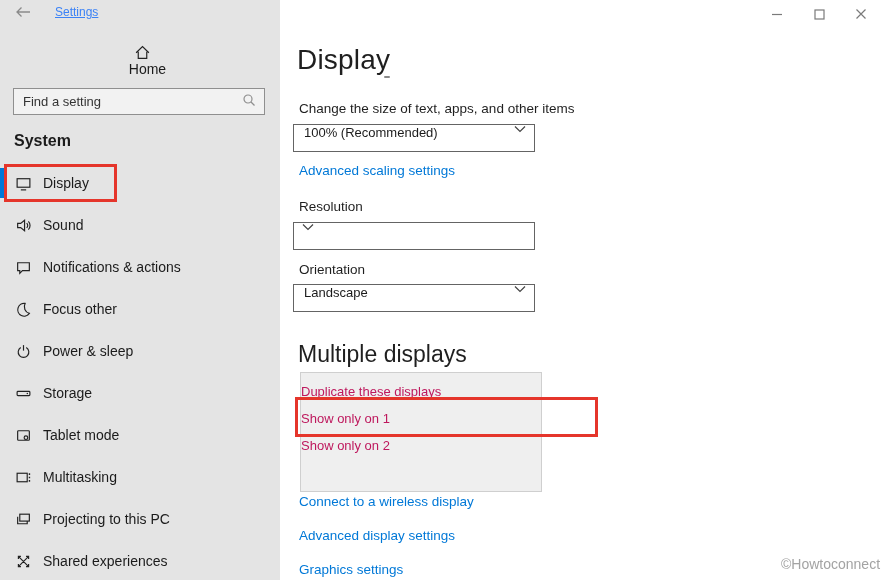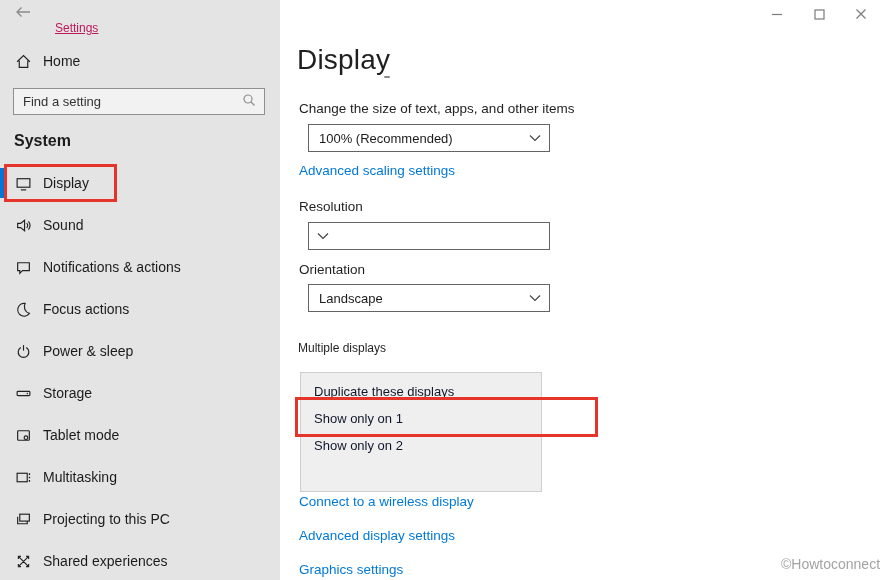--- a/index.html
+++ b/index.html
@@ -1,51 +1,51 @@
 <!DOCTYPE html>
 <html style="--accent: #0078d7; --highlight: #a9d9f5; --annotation: #e5352b;"><head>
 <meta charset="utf-8">
 <style>
   * { margin:0; padding:0; box-sizing:border-box; }
   html,body { background:#fff; }
   body { font-family:"Liberation Sans", sans-serif; }
   .window { position:relative; width:882px; height:580px; background:#fff; overflow:hidden; }
 
   
-  .titlebar-title { position:absolute; left:55px; top:21px; font-size:12px; color:#be185d;text-decoration:underline; }
+  .titlebar-title { position:absolute; left:55px; top:5px; font-size:12px; color:#3b82f6;text-decoration:underline; }
   .back-btn { position:absolute; left:14px; top:4px; width:18px; height:16px; cursor:pointer; }
   .win-controls { position:absolute; top:0; right:0; height:28px; display:flex; align-items:center; }
   .win-btn { width:42px; height:28px; display:flex; align-items:center; justify-content:center; cursor:pointer; }
 
   
   .sidebar { position:absolute; left:0; top:0; width:280px; height:580px; background:#e4e4e4; }
   .side-item { display:flex; align-items:center; height:42px; padding-left:15px; cursor:pointer; position:relative; }
   .side-item .icon { width:17px; height:17px; flex:0 0 17px; margin-right:11px; display:flex; align-items:center; justify-content:center; }
   .side-item .label { font-size:14px; color:#1b1b1b; }
   .side-item.selected::before { content:""; position:absolute; left:0; top:6px; width:4px; height:30px; background:var(--accent); }
-  .home-item { position:absolute; left:0; top:44px; width:280px; height:34px; }
+  .home-item { position:absolute; left:0; top:44px; width:280px; height:34px;flex-direction:column; }
   .search-wrap { position:absolute; left:13px; top:88px; width:252px; height:27px; background:#f2f2f2; border:1px solid #8f8f8f; display:flex; align-items:center; }
   .search-wrap input { flex:1; border:none; outline:none; background:transparent; font-size:13px; color:#333; padding-left:9px; font-family:"Liberation Sans", sans-serif; }
   .search-wrap input::placeholder { color:#333; opacity:1; }
   .search-icon { width:22px; flex:0 0 22px; }
   .section-title { position:absolute; left:14px; top:132px; font-size:16px; font-weight:bold; color:#1b1b1b; }
   .side-nav { position:absolute; left:0; top:162px; width:280px; }
 
   
   .main-title { position:absolute; left:297px; top:44px; font-size:28px; font-weight:300; color:#1f1f1f; letter-spacing:0.2px; }
   .stray-mark { position:absolute; left:384px; top:76px; width:6px; height:2px; background:#8a8a8a; border-radius:1px; }
   .field-label { position:absolute; left:299px; font-size:13.5px; color:#1f1f1f; }
-  .combo { position:absolute; left:308px; width:242px; height:28px; background:#fff; border:1px solid #646464; display:flex; align-items:center; cursor:pointer; }
+  .combo { position:absolute; left:293px; width:242px; height:28px; background:#fff; border:1px solid #646464; display:flex; align-items:flex-start; cursor:pointer; }
   .combo .combo-text { flex:1; font-size:13px; color:#1b1b1b; padding-left:10px; white-space:nowrap; }
   .combo .chev { width:28px; flex:0 0 28px; display:flex; align-items:center; justify-content:center; }
   .link { position:absolute; left:299px; font-size:13.5px; color:var(--accent); cursor:pointer; }
-  .sub-title { position:absolute; left:298px; top:341px; font-size:12px; font-weight:400; color:#1f1f1f; }
+  .sub-title { position:absolute; left:298px; top:341px; font-size:23px; font-weight:400; color:#1f1f1f; }
 
   .listbox { position:absolute; left:300px; top:372px; width:242px; height:120px; background:#efefef; border:1px solid #cfcfcf; padding-top:5px; }
-  .list-option { height:27px; line-height:27px; padding-left:13px; font-size:13px; color:#0f172a; cursor:pointer; }
+  .list-option { height:27px; line-height:27px; font-size:13px; color:#be185d; cursor:pointer; }
   .list-option.selected { background:var(--highlight); }
 
   
   .anno { position:absolute; border:3px solid var(--annotation); pointer-events:none; }
   .anno-sidebar { left:4px; top:164px; width:113px; height:38px; }
   .anno-option { left:295px; top:397px; width:303px; height:40px; }
 
   .watermark { position:absolute; left:781px; top:556px; font-size:14px; color:#a3a3a3; }
 
   svg .st { fill:none; stroke:#222; stroke-width:1.1; }
@@ -109,21 +109,21 @@
             </svg>
           </span>
     <span class="label">Notifications &amp; actions</span>
   </div>
         <div class="side-item">
     <span class="icon">
             <svg width="17" height="17" viewBox="0 0 16 16">
               <path class="st" d="M9.5 2.3a6 6 0 1 0 4 9.4 6.6 6.6 0 0 1-4-9.4z"></path>
             </svg>
           </span>
-    <span class="label">Focus actions</span>
+    <span class="label">Focus other</span>
   </div>
         <div class="side-item">
     <span class="icon">
             <svg width="17" height="17" viewBox="0 0 16 16">
               <path class="st" d="M5.4 4.3a5 5 0 1 0 5.2 0"></path>
               <path class="st" d="M8 2v5.2"></path>
             </svg>
           </span>
     <span class="label">Power &amp; sleep</span>
   </div>

